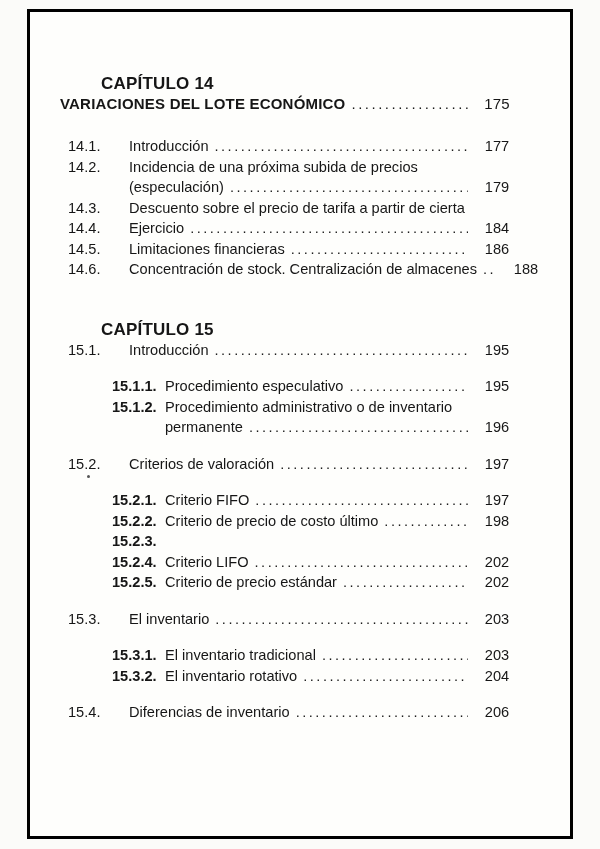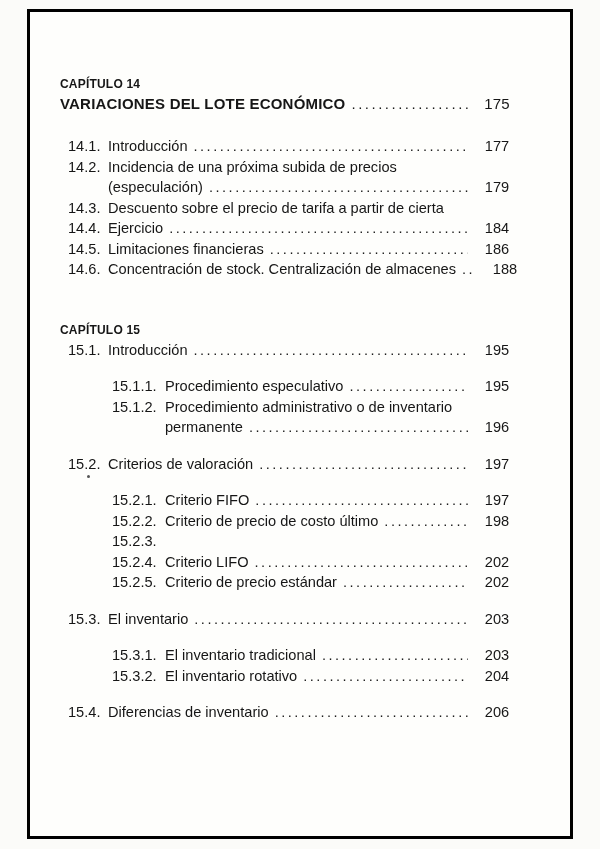--- a/index.html
+++ b/index.html
@@ -19,48 +19,49 @@
     background: #fefefc;
   }
   .content {
     position: absolute; inset: 0;
     padding: 62px 58px 0 30px;
   }
 
   
   .chapter-label {
     font-weight: bold;
-    font-size: 12px;
+    font-size: 17px;
     line-height: 20px;
     letter-spacing: 0.2px;
+    margin-left: 41px;
   }
   .chapter-title-row {
     display: flex;
     align-items: baseline;
     font-weight: bold;
     font-size: 15px;
     line-height: 20px;
     letter-spacing: 0.2px;
     margin-bottom: 22px;
   }
   .chapter2 { margin-top: 40px; }
 
   
   .entry {
     display: flex;
     align-items: baseline;
     font-size: 14.6px;
     line-height: 20.5px;
   }
   .entry.gap { margin-top: 16px; }
-  .entry.lvl1 { padding-left: 8px; }
+  .entry.lvl1 { padding-left: 8px; gap: 21px; }
   .entry.lvl2 { padding-left: 52px; }
   .num { flex: 0 0 auto; }
   .lvl1 > .num { width: 40px; }
-  .lvl2 > .num { width: 53px; }
+  .lvl2 > .num { width: 53px; font-weight: bold; }
   .body { flex: 1 1 auto; min-width: 0; }
   .preline { display: block; }
   .line { display: flex; align-items: baseline; }
   .text { flex: 0 1 auto; white-space: nowrap; }
   .it { }
 
   .leader {
     flex: 1 1 auto;
     min-width: 14px;
     overflow: hidden;

